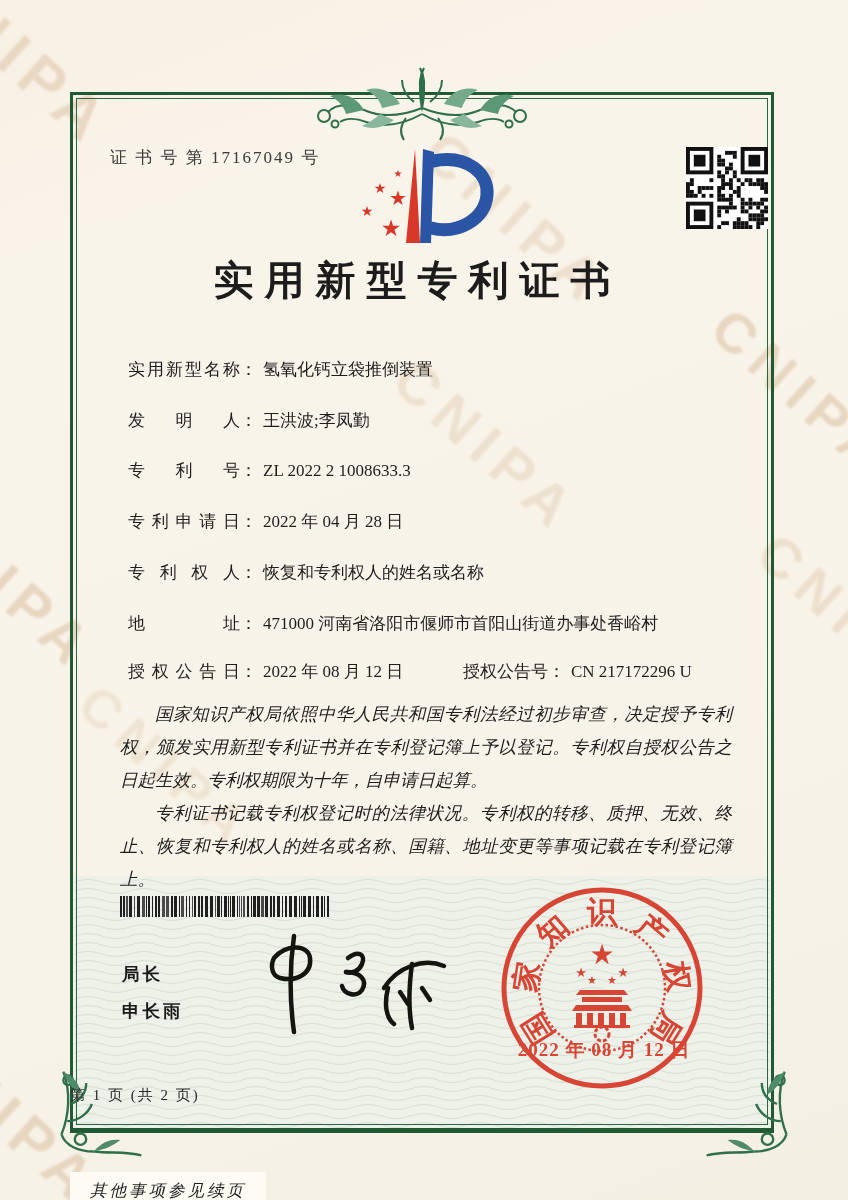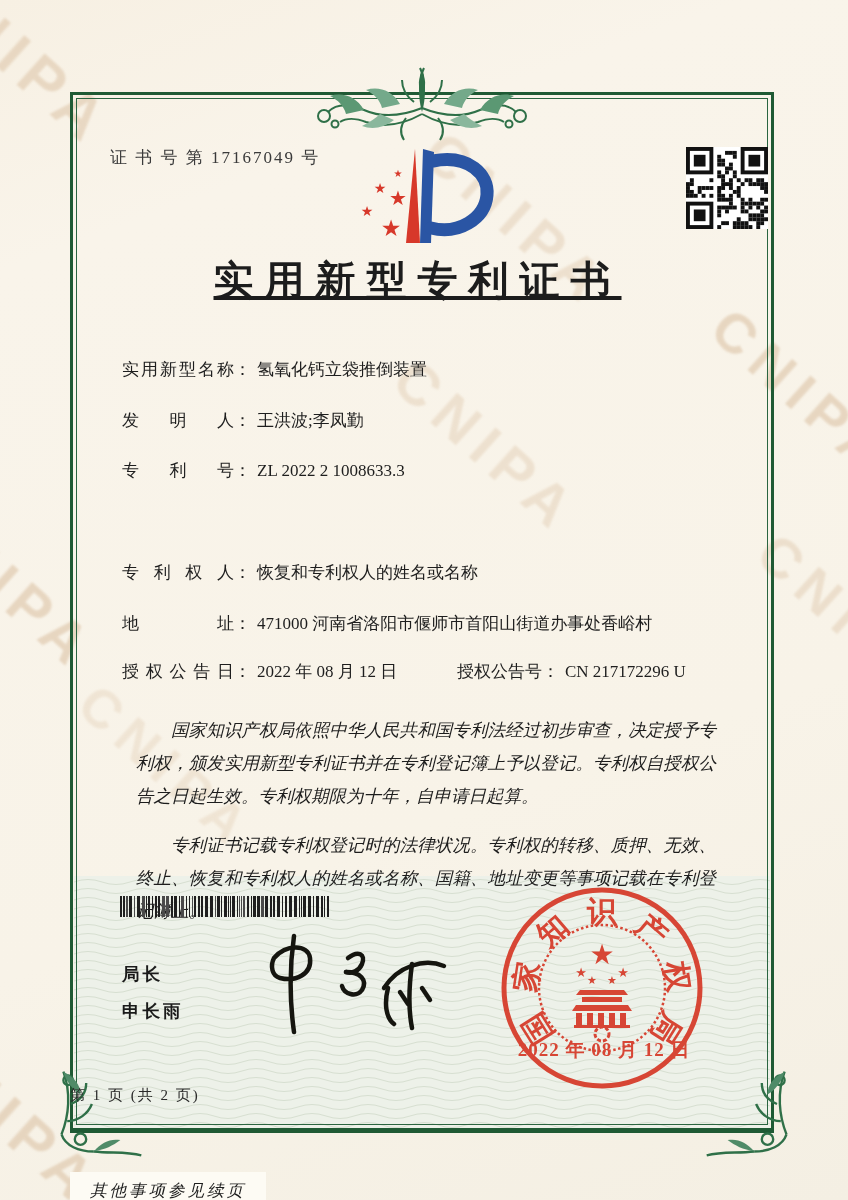--- a/index.html
+++ b/index.html
@@ -25,33 +25,33 @@
   .orn-top{position:absolute;left:292px;top:56px;width:260px;height:100px;}
   .orn-corner{position:absolute;width:95px;height:95px;}
   .orn-bl{left:52px;top:1066px;}
   .orn-br{left:701px;top:1066px;transform:scaleX(-1);}
   
   .cert-no{position:absolute;left:110px;top:146px;font-size:17px;letter-spacing:2px;color:#3a3a3a;}
   .logo{position:absolute;left:336px;top:137px;width:185px;height:122px;}
   .qr{position:absolute;left:686px;top:147px;width:82px;height:82px;}
   .title{
     position:absolute;left:70px;top:253px;width:684px;text-align:center;
-    font-size:40px;font-weight:700;letter-spacing:11px;text-indent:11px;color:#1c1c1c;text-decoration:underline;
-  }
-  
-  .row{position:absolute;left:122px;width:620px;font-size:17px;color:#1e1e1e;white-space:nowrap;}
+    font-size:40px;font-weight:700;letter-spacing:11px;text-indent:11px;color:#1c1c1c;
+  }
+  
+  .row{position:absolute;left:128px;width:620px;font-size:17px;color:#1e1e1e;white-space:nowrap;}
   .lbl{display:inline-block;width:112px;text-align:justify;text-align-last:justify;vertical-align:bottom;}
   .colon{display:inline-block;margin-right:6px;}
   .pair2{position:absolute;left:335px;top:0;}
   
   .paras{
     position:absolute;left:120px;top:698px;width:612px;font-size:17.5px;line-height:33px;
     font-style:italic;color:#1d1d1d;text-align:justify;
   }
-  .paras p{margin:16px;text-indent:2em;}
+  .paras p{margin:0;text-indent:2em;}
   
   .barcode{position:absolute;left:120px;top:896px;width:215px;height:21px;}
   .director{position:absolute;left:122px;font-size:17.5px;font-weight:700;letter-spacing:3px;color:#1a1a1a;}
   .dir-title{top:962px;}
   .dir-name{top:999px;}
   .signature{position:absolute;left:256px;top:930px;width:200px;height:110px;}
   .seal{position:absolute;left:490px;top:878px;width:228px;height:228px;}
   .footer-page{
     position:absolute;left:70px;top:1086px;width:704px;
     font-size:15px;letter-spacing:2px;color:#2a2a2a;
@@ -310,20 +310,23 @@
 
   <div class="row" style="top:358px">
     <span class="lbl">实用新型名称</span><span class="colon">：</span><span class="val">氢氧化钙立袋推倒装置</span>
   </div>
   <div class="row" style="top:409px">
     <span class="lbl">发明人</span><span class="colon">：</span><span class="val">王洪波;李凤勤</span>
   </div>
   <div class="row" style="top:459px">
     <span class="lbl">专利号</span><span class="colon">：</span><span class="val">ZL 2022 2 1008633.3</span>
   </div>
+  <div class="row" style="top:510px">
+    <span class="lbl">专利申请日</span><span class="colon">：</span><span class="val">2022 年 04 月 28 日</span>
+  </div>
   <div class="row" style="top:561px">
     <span class="lbl">专利权人</span><span class="colon">：</span><span class="val">恢复和专利权人的姓名或名称</span>
   </div>
   <div class="row" style="top:612px">
     <span class="lbl">地址</span><span class="colon">：</span><span class="val">471000 河南省洛阳市偃师市首阳山街道办事处香峪村</span>
   </div>
   <div class="row" style="top:660px">
     <span class="lbl">授权公告日</span><span class="colon">：</span><span class="val">2022 年 08 月 12 日</span>
     <span class="pair2">
       <span>授权公告号</span><span class="colon">：</span><span>CN 217172296 U</span>

